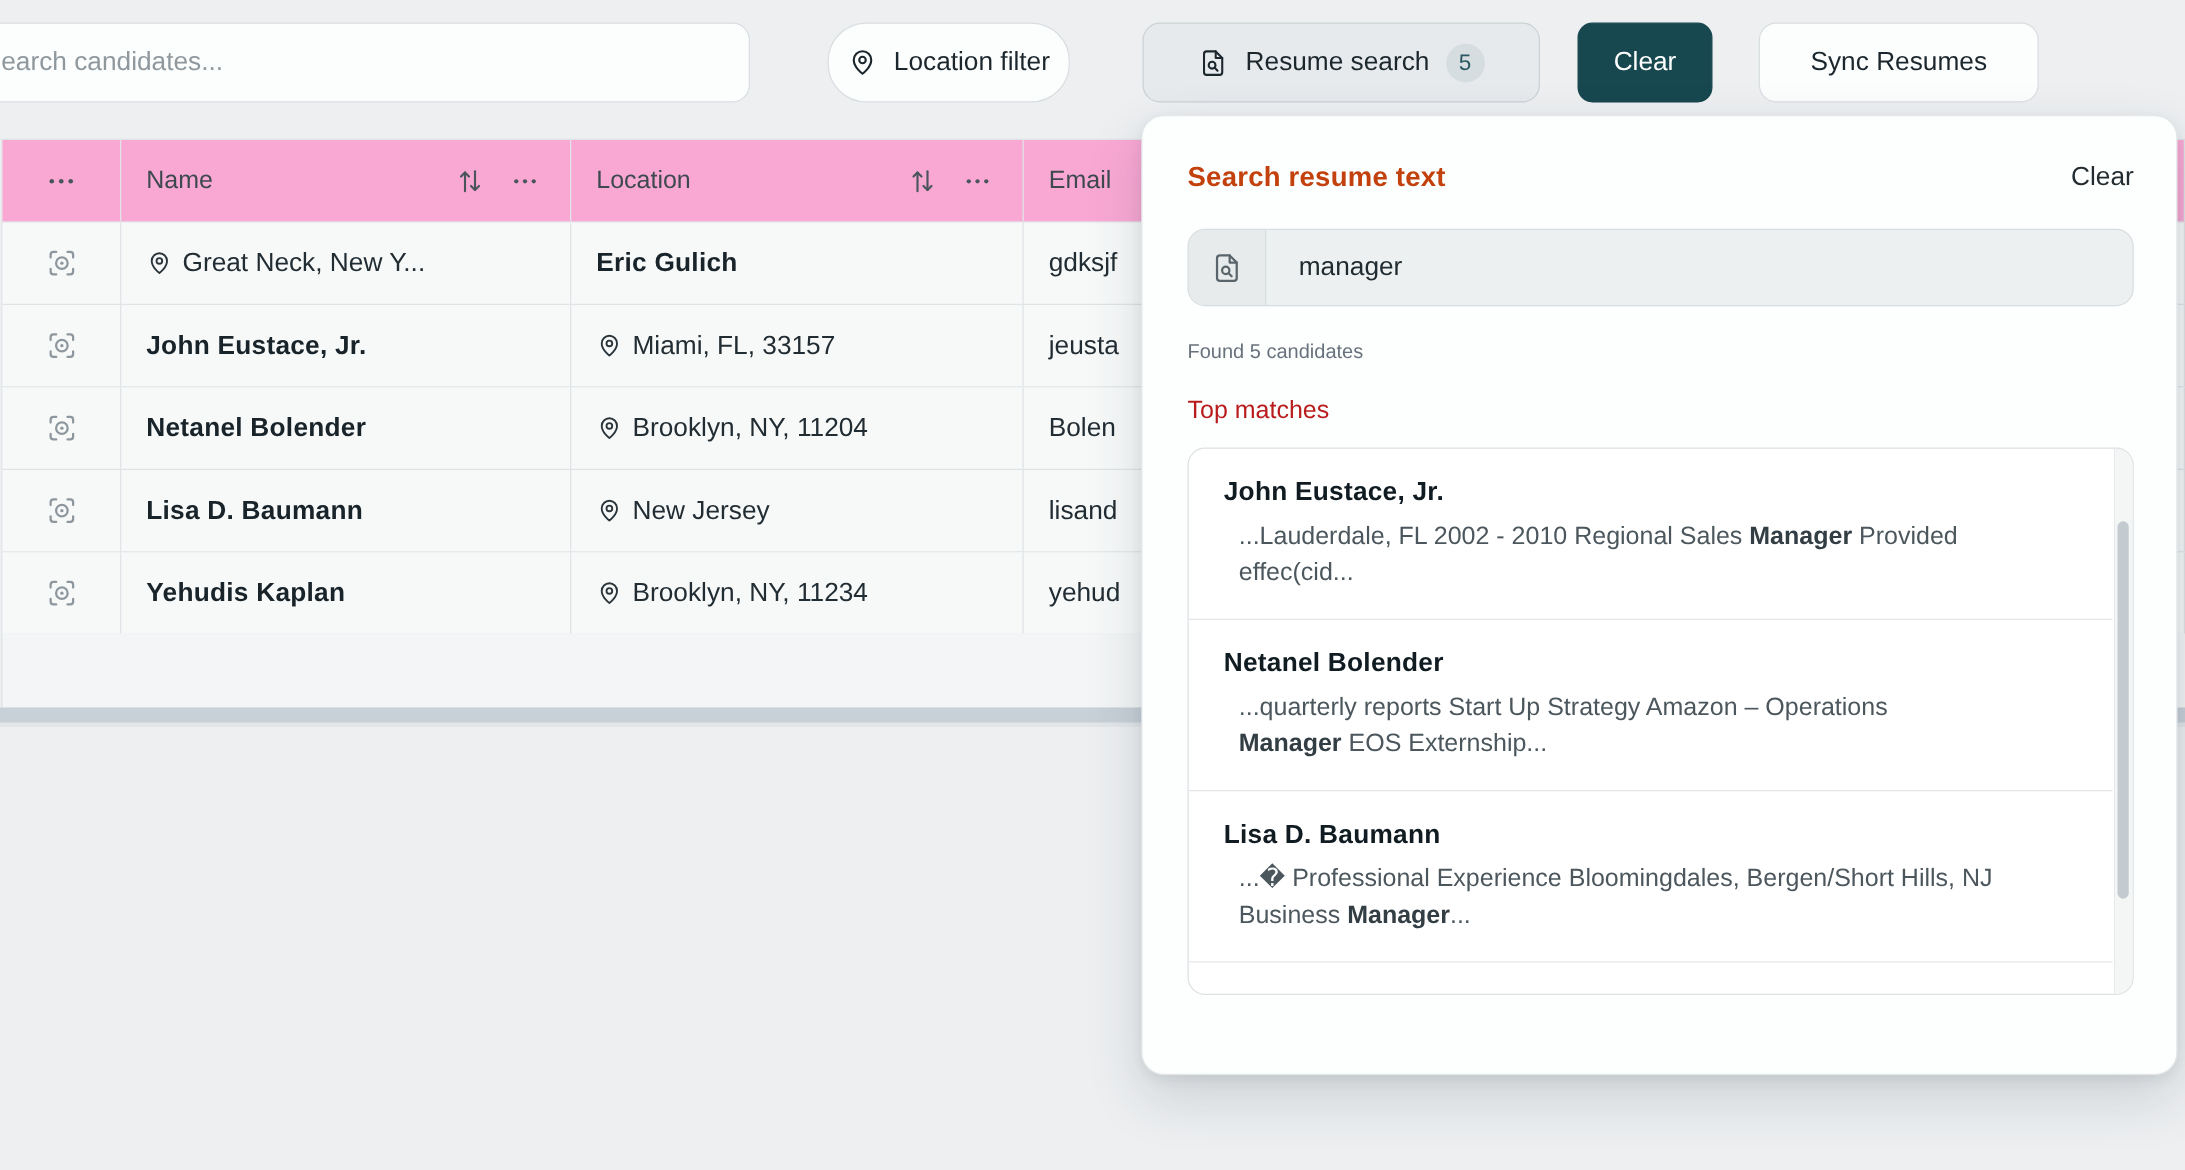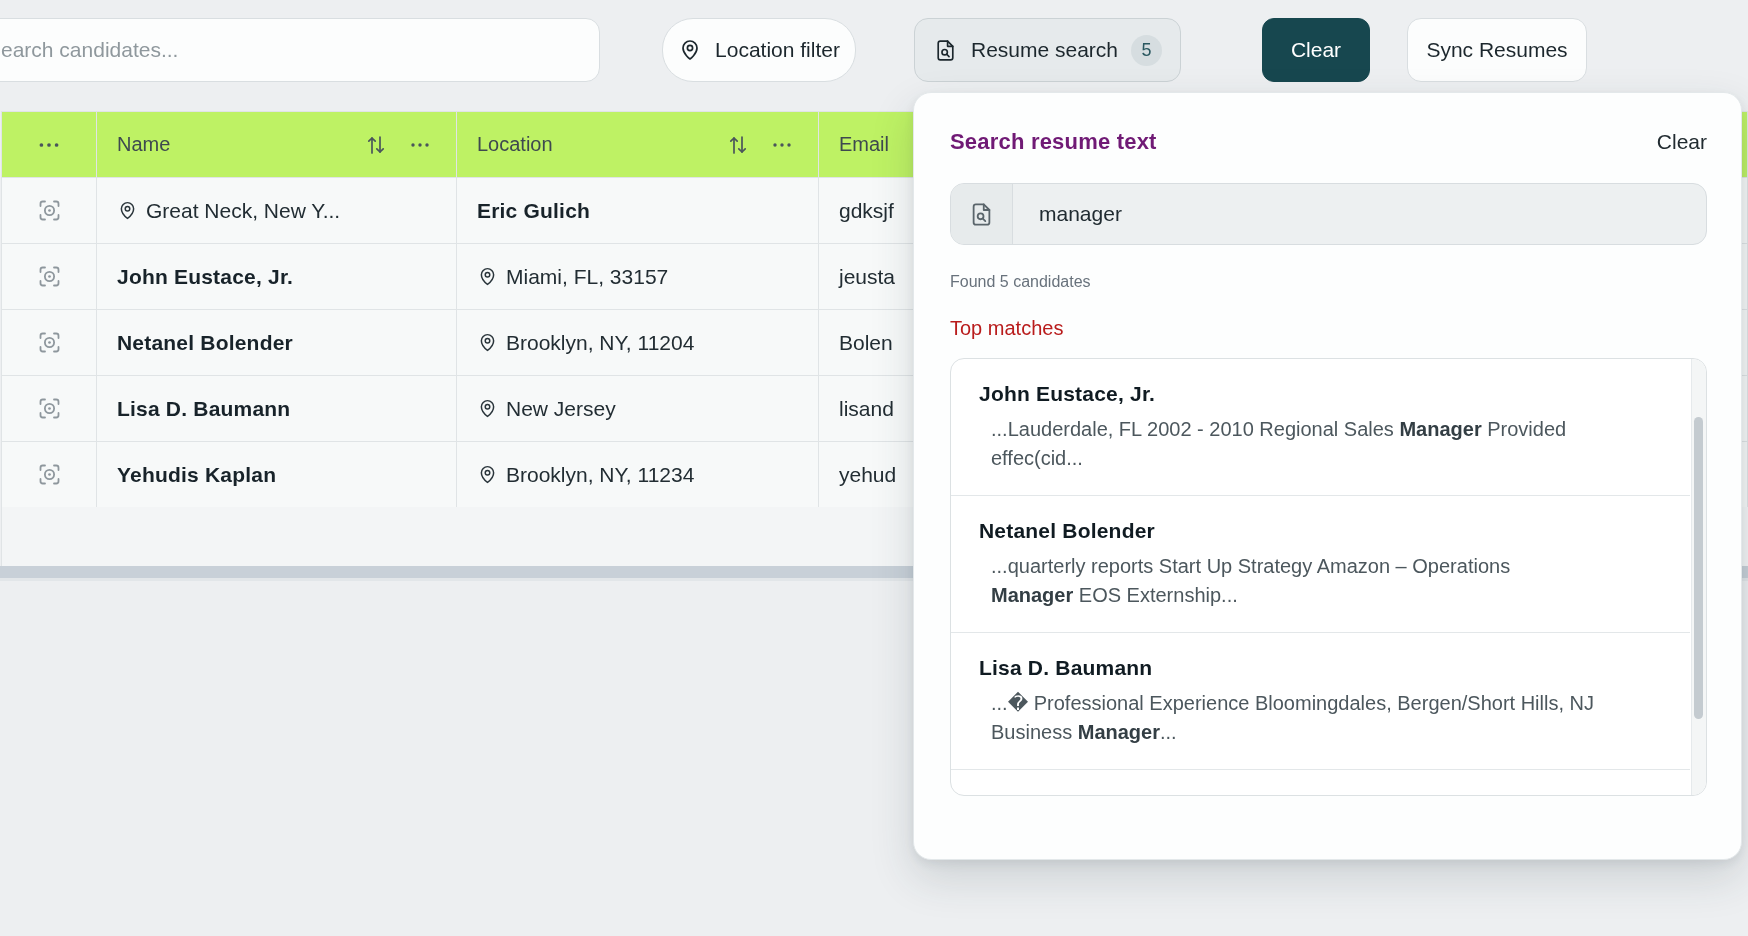--- a/index.html
+++ b/index.html
@@ -26,38 +26,38 @@
     font-family:inherit;
   }
   .search-input::placeholder{color:#8F989D;}
   .btn{
     border:1px solid var(--border);background:#FCFDFD;border-radius:14px;
     display:flex;align-items:center;justify-content:center;gap:13px;
     font-size:21px;color:#1C272D;cursor:pointer;
   }
   .btn svg{flex:0 0 auto;}
   .btn-location{left:662px;width:194px;border-radius:31px;}
-  .btn-resume{left:914px;width:267px;background:#E6EAEC;border-color:#CBD2D5;}
+  .btn-resume{left:914px;width:318px;background:#E6EAEC;border-color:#CBD2D5;}
   .badge{
     width:31px;height:31px;border-radius:50%;background:var(--badge-bg);
     display:flex;align-items:center;justify-content:center;
     font-size:18px;color:#2A5860;
   }
   .btn-clear{left:1262px;width:108px;background:var(--accent);border-color:var(--accent);color:#FFFFFF;border-radius:12px;}
-  .btn-sync{left:1407px;width:180px;}
+  .btn-sync{left:1407px;width:224px;}
   
   .table-grid{
     position:absolute;left:1px;top:111px;right:0;
     border-left:1px solid var(--cell-border);border-top:1px solid var(--cell-border);
   }
   .t-row{
     display:grid;grid-template-columns:95px 360px 362px 1fr;height:66px;
     background:#F7F9F9;border-bottom:1px solid var(--cell-border);
   }
-  .t-row.head{background:#bef264;}
+  .t-row.head{background:#f9a8d4;}
   .t-cell{
     display:flex;align-items:center;border-right:1px solid var(--cell-border);
     padding:0 14px 0 20px;font-size:21px;color:#222D33;overflow:hidden;white-space:nowrap;
   }
   .t-cell.actions{justify-content:center;padding:0;}
   .head .t-cell{font-size:20px;color:#3E494F;}
   .head-controls{margin-left:auto;display:flex;align-items:center;gap:20px;padding-right:10px;}
   .icon-btn{background:none;border:none;padding:0;display:flex;align-items:center;color:#4A555B;cursor:pointer;}
   .name-cell{font-weight:700;color:#18232A;letter-spacing:.2px;}
   .loc-cell{gap:8px;}
@@ -66,21 +66,21 @@
   .table-filler{position:absolute;left:1px;top:507px;height:59px;right:0;background:#F3F5F6;border-left:1px solid var(--cell-border);}
   .table-hbar{position:absolute;left:0;top:566px;height:15px;right:0;background:var(--hbar);border-bottom:3px solid #E2E6E9;cursor:pointer;}
   
   .popover{
     position:absolute;left:913px;top:92px;width:829px;height:768px;
     background:#FDFEFE;border:1px solid #E3E8EA;border-radius:18px;
     box-shadow:0 18px 44px rgba(35,55,65,.16), 0 4px 10px rgba(35,55,65,.08);
     padding:36px 34px 0 36px;
   }
   .pop-head{display:flex;align-items:center;justify-content:space-between;}
-  .pop-title{font-size:22px;font-weight:600;color:#701a75;letter-spacing:.2px;}
+  .pop-title{font-size:22px;font-weight:600;color:#c2410c;letter-spacing:.2px;}
   .pop-clear{font-size:21px;color:#222C31;background:none;border:none;cursor:pointer;font-family:inherit;padding:0;}
   .pop-input{
     margin-top:28px;height:62px;border:1px solid #D8DDE0;border-radius:14px;
     background:#EDF0F1;display:flex;align-items:stretch;overflow:hidden;
   }
   .pop-input .icon-seg{
     width:62px;background:#E7EBEC;border-right:1px solid #D8DDE0;
     display:flex;align-items:center;justify-content:center;color:#5A656B;
   }
   .pop-input input{

